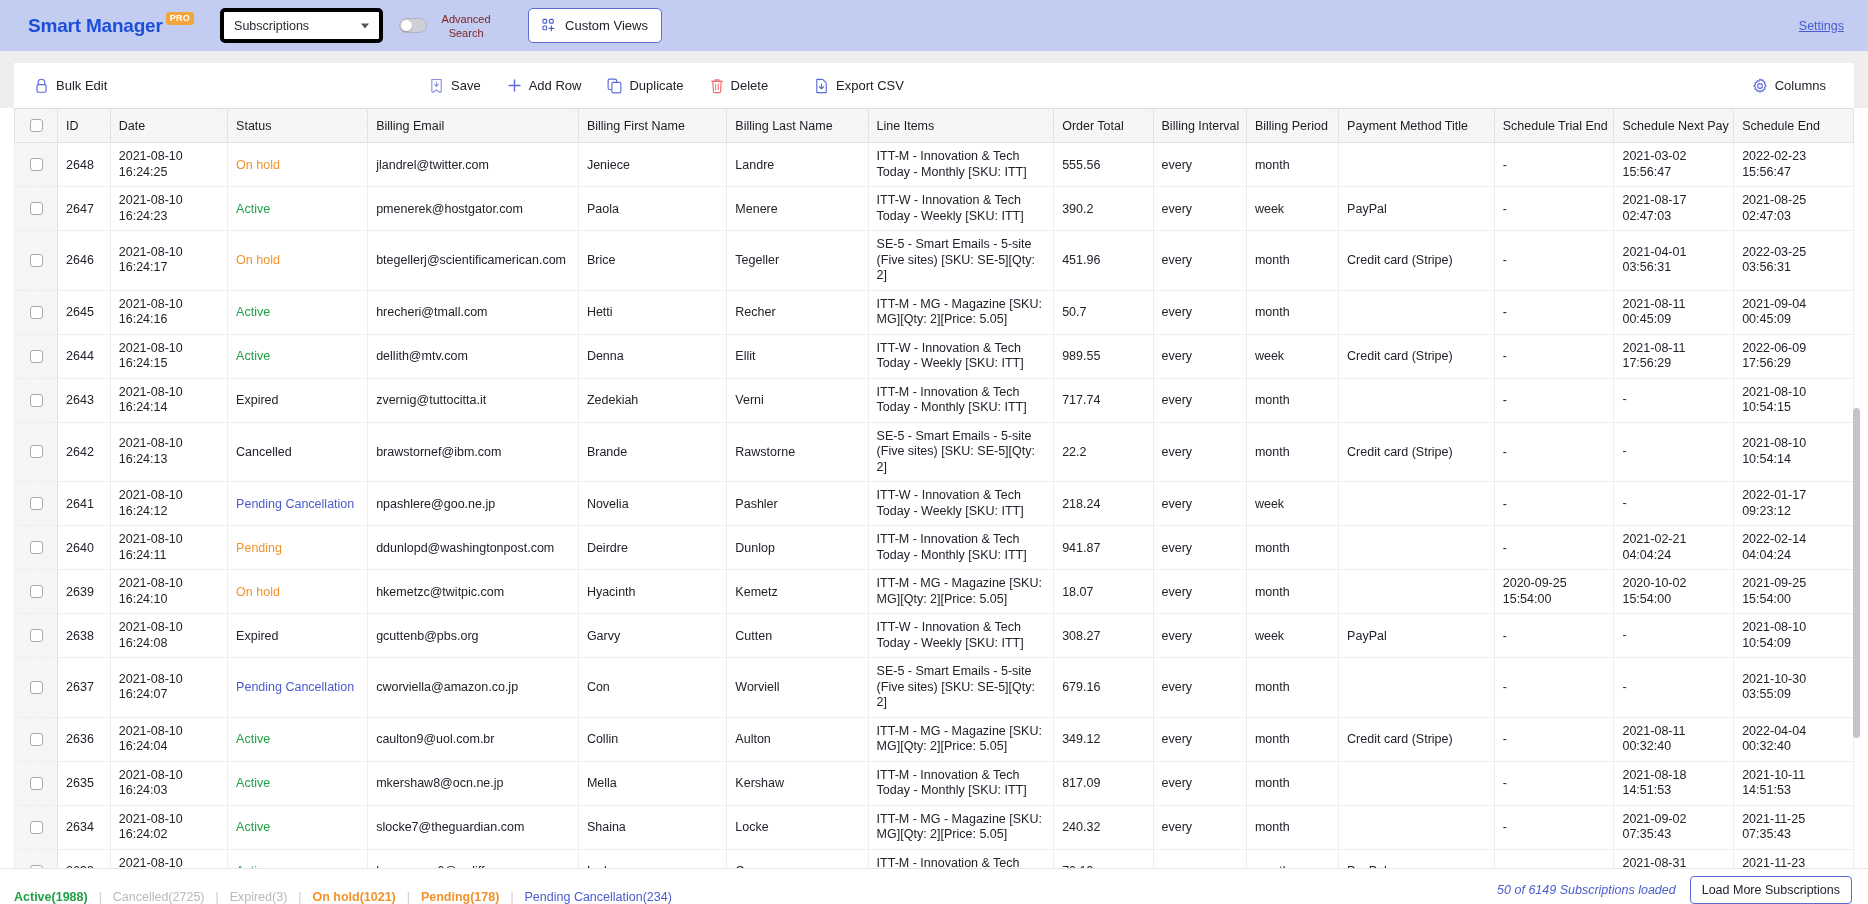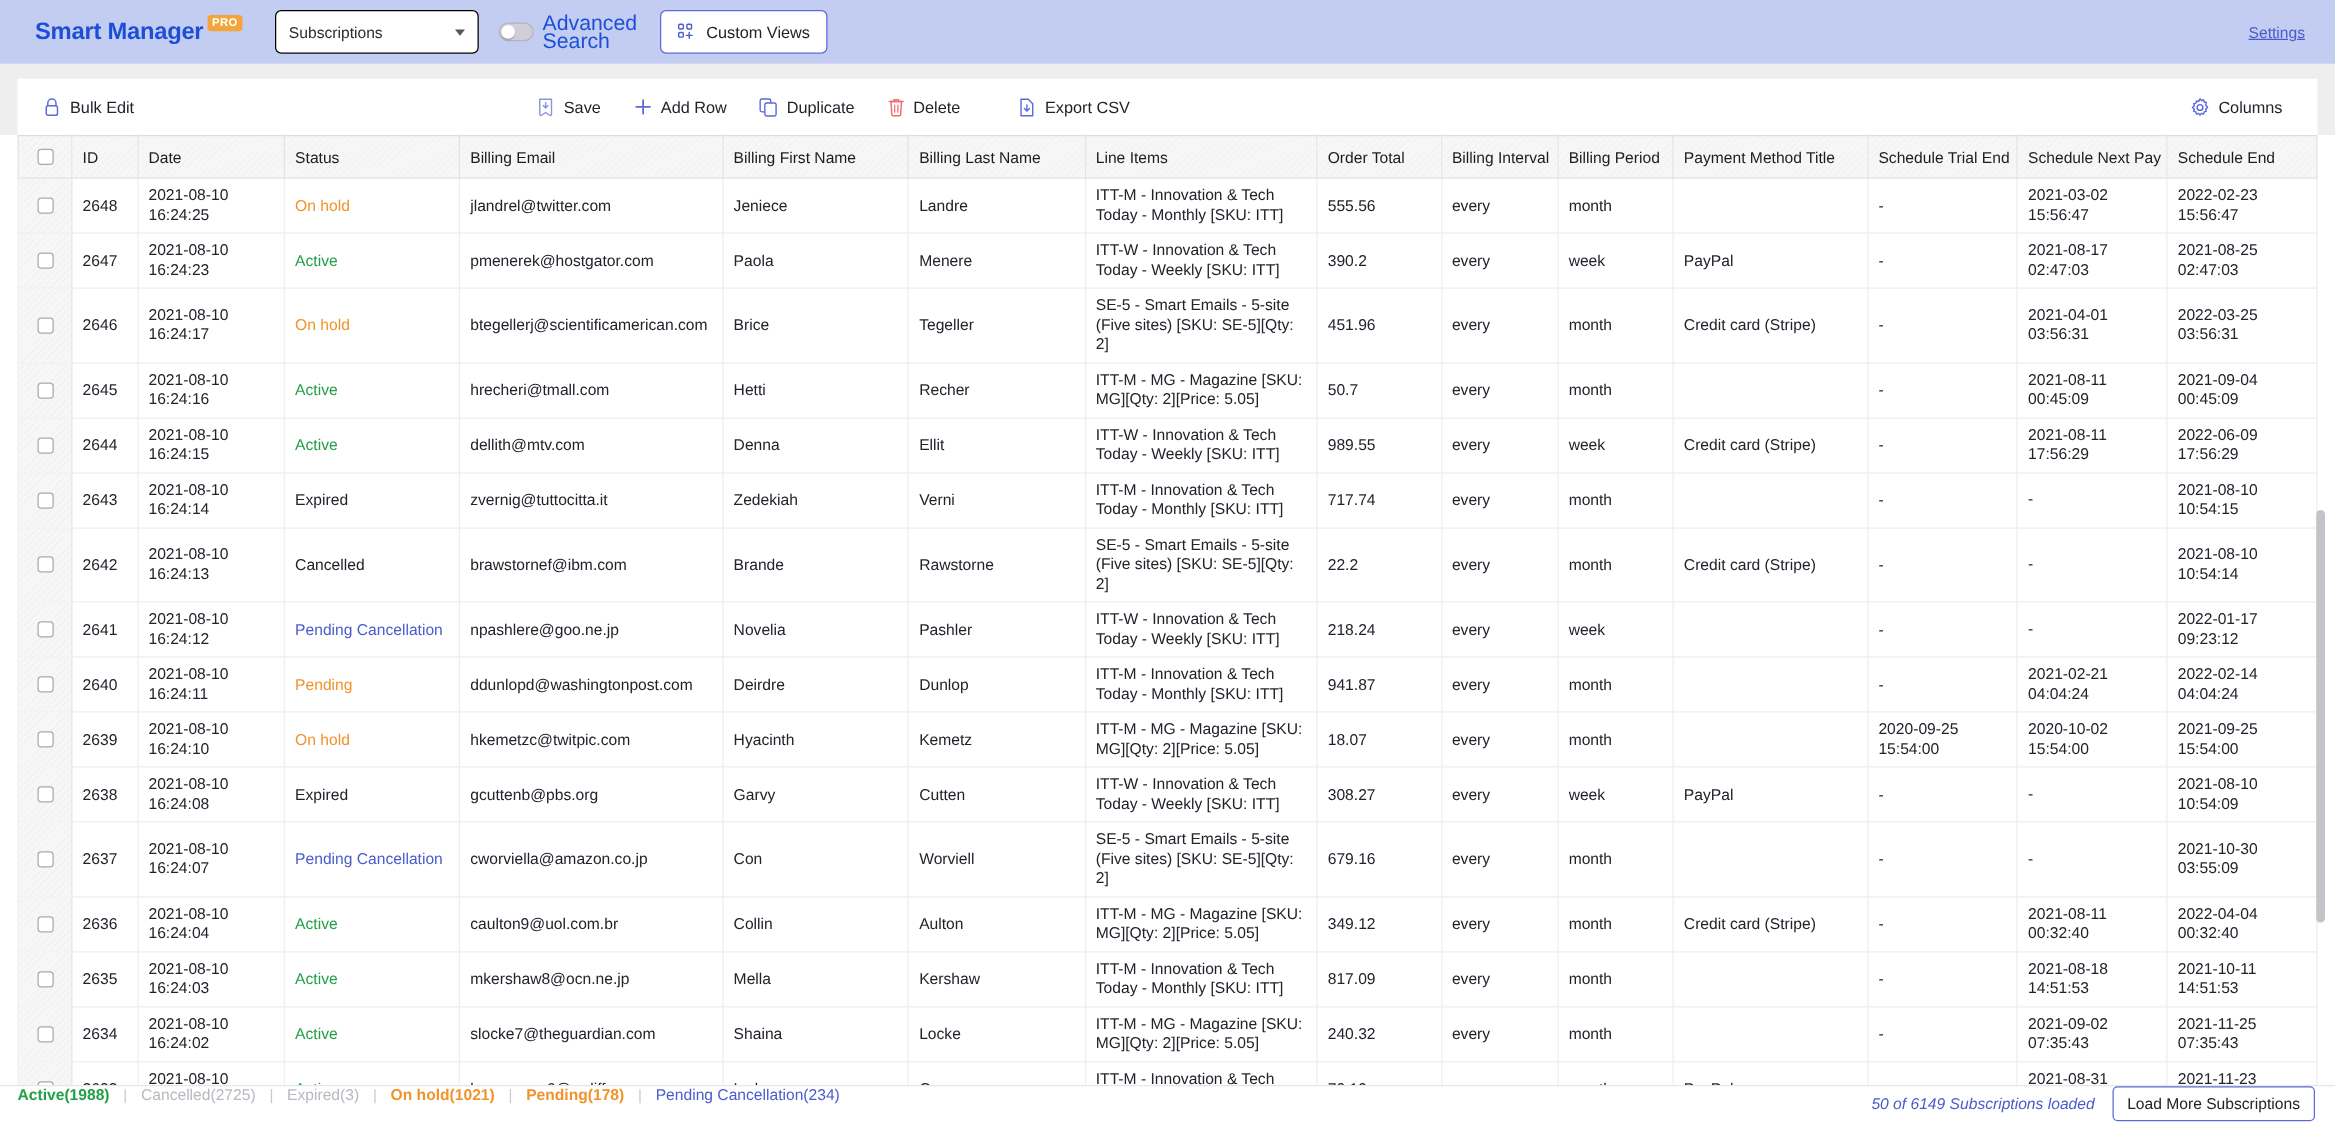--- a/index.html
+++ b/index.html
@@ -41,21 +41,21 @@
     padding: 1px 4px 2px 4px;
     border-radius: 3px;
     margin-left: 3px;
     position: relative;
     top: -3px;
     letter-spacing: 0.3px;
   }
   .select-box {
     width: 163px; height: 35px;
     background: #ffffff;
-    border: 1px solid #000000;
+    border: 4px solid #000000;
     border-radius: 5px;
     display: flex; align-items: center;
     padding: 0 10px;
     font-size: 12.5px;
     color: #2b2b33;
     position: relative;
     margin-right: 16px;
     cursor: pointer;
   }
   .select-caret {
@@ -93,22 +93,22 @@
   .toggle::after {
     content: "";
     position: absolute;
     left: 1px; top: 1px;
     width: 11px; height: 11px;
     border-radius: 50%;
     background: #ffffff;
     box-shadow: 0 1px 1px rgba(0,0,0,.25);
   }
   .toggle-label {
-    font-size: 17px; color: #1d4ed8;
-    line-height: 14px; max-width: 64px;
+    font-size: 11px; color: #7f1d1d;
+    line-height: 14px; max-width: 64px; text-align: center;
   }
 
   .cv-btn {
     height: 35px;
     background: #ffffff;
     border: 1px solid #5b6ad8;
     border-radius: 5px;
     display: flex; align-items: center;
     gap: 8px;
     padding: 0 13px;
@@ -245,21 +245,21 @@
 
   
   .footer {
     position: absolute;
     left: 0; bottom: 0;
     width: 1868px;
     height: 36px;
     background: #ffffff;
     border-top: 1px solid #e6e6e6;
     display: flex;
-    align-items: flex-start;
+    align-items: flex-end;
     padding: 0 16px 0 14px;
     margin-top: 44px;
   }
   .f-links { display: flex; align-items: center; gap: 0; }
   .f-link {
     font-size: 12.5px;
     cursor: pointer;
     padding: 0 11px;
   }
   .f-link:first-child { padding-left: 0; }

